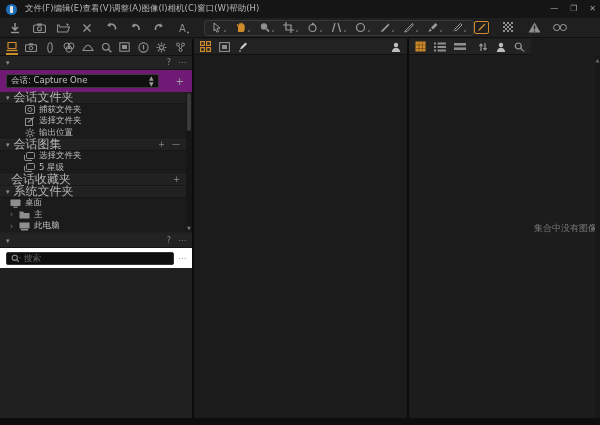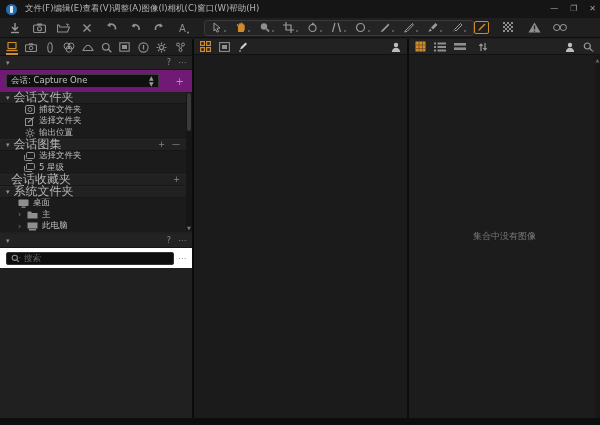--- a/index.html
+++ b/index.html
@@ -55,21 +55,21 @@
   .dropdown { flex:1; height:14px; background:#101010; border:1px solid #3a3a3a; border-radius:2px;
               display:flex; align-items:center; padding:0 4px; }
   .dropdown .val { font-size:8.5px; color:#c0c0c0; flex:1; }
   .spinner { font-size:6px; color:#9a9a9a; line-height:6px; text-align:center; }
   .plus-btn { font-size:10px; color:#9f9f9f; padding:0 2px; }
 
   .tree { flex:0 0 auto; background:#1b1b1b; position:relative; padding-right:6px; }
   .trow { height:11.5px; display:flex; align-items:center; gap:4px; padding-left:10px; }
   .trow .exp { font-size:8px; color:#7d7d7d; width:5px; }
   .trow.indent2 { padding-left:24px; }
-  .trow.indent2b { padding-left:18px; }
+  .trow.indent2b { padding-left:10px; }
   .tlabel { font-size:8.5px; color:#bdbdbd; white-space:nowrap; }
   .ticon { width:11px; height:10px; display:flex; align-items:center; justify-content:center; }
   .subhead { height:12px; display:flex; align-items:center; gap:4px; padding:0 6px;
              border-top:1px solid #262626; border-bottom:1px solid #161616; background:#212121; }
   .subhead .chev { font-size:7px; color:#8f8f8f; }
   .subhead .t { font-size:12px; color:#b5b5b5; }
   .vscroll { position:absolute; top:1px; right:0; bottom:1px; width:6px; background:#161616; }
   .vscroll .thumb { position:absolute; top:0; left:1px; width:4px; height:38px; background:#3a3a3a; border-radius:2px; }
   .vscroll .arr { position:absolute; bottom:0; left:0; width:6px; font-size:5px; color:#777; text-align:center; }
 
@@ -82,21 +82,21 @@
   .search-box input::placeholder { color:#666; }
   .search-more { font-size:8px; color:#8a8a8a; padding-left:4px; }
   .left-fill { flex:1; background:#202020; }
 
   
   .mid-panel { flex:1; background:#1b1b1b; display:flex; flex-direction:column; }
   .panel-toolbar { height:16px; background:#222; border-bottom:1px solid #111;
                    display:flex; align-items:center; gap:8px; padding:0 6px; }
   .panel-toolbar .sp { margin-left:auto; }
   .viewer-area { flex:1; background:#1b1b1b; }
-  .right-panel { width:191px; background:#1c1c1c; display:flex; flex-direction:column; position:relative; }
+  .right-panel { width:191px; background:#1c1c1c; display:flex; position:relative; }
   .browser-area { flex:1; display:flex; align-items:center; justify-content:center; }
   .empty-text { font-size:9px; color:#787878; }
   .rscroll { position:absolute; top:17px; right:0; bottom:0; width:5px; background:#181818; }
   .rscroll .arr { position:absolute; top:1px; left:0; width:5px; font-size:5px; color:#666; text-align:center; }
 
   .pic { display:flex; align-items:center; justify-content:center; }
 </style>
 </head>
 <body>
 

